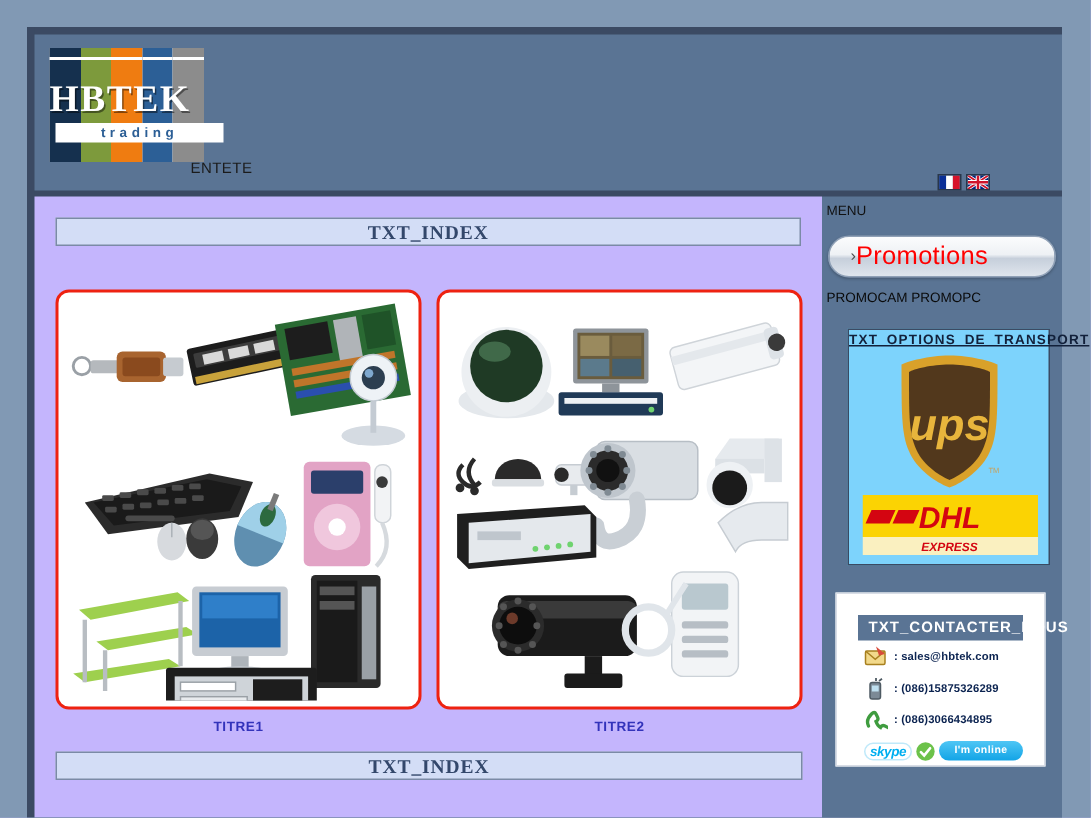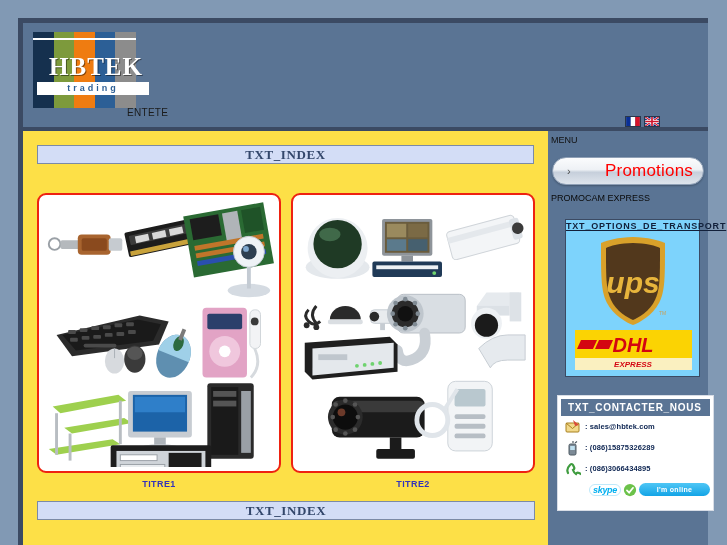--- a/index.html
+++ b/index.html
@@ -44,21 +44,20 @@
   .logo .s3 { background: #2c5f96; }
   .logo .s4 { background: #8c8c8c; }
   .logo .gapline {
     position: absolute; left: 0; right: 0;
     height: 2px; background: #fff;
   }
   .logo .gap1 { top: 6px; }
   .logo-letters {
     position: absolute;
     left: 0; top: 22px; width: 126px;
-    text-align: center;
     font-family: "Liberation Serif", serif;
     font-weight: bold;
     font-size: 25px;
     letter-spacing: 1px;
     color: #ffffff;
     text-shadow: 1px 1px 0 rgba(0,0,0,.45);
     line-height: 26px;
     pointer-events: none;
   }
   .logo-trading {
@@ -83,21 +82,21 @@
     position: absolute;
     right: 48px; top: 93px;
     display: flex; gap: 3px;
   }
   .flag { width: 16px; height: 11px; display: block; border: 1px solid #29374b; }
   
   .content {
     position: absolute;
     left: 23px; top: 131px;
     width: 525px; height: 414px;
-    background: #fde047;
+    background: #c4b5fd;
   }
   .txtindex-bar {
     margin: 14px 14px 0 14px;
     height: 19px;
     background: #d3ddf6;
     border: 1px solid #7b8aa6;
     text-align: center;
     font-family: "Liberation Serif", serif;
     font-size: 13px;
     font-weight: bold;
@@ -163,21 +162,21 @@
     border: 1px solid #8fa0b6;
     display: flex; align-items: center;
     box-shadow: 0 1px 2px rgba(0,0,0,.25);
   }
   .promo-dot {
     margin-left: 14px;
     font-size: 11px; color: #4c4c4c;
   }
   .promo-text {
     flex: 1;
-    text-align: right;
+    text-align: left;
     padding-right: 10px;
     font-size: 17px;
     color: #ff0000;
     letter-spacing: .2px;
   }
   .promo-sub {
     position: absolute;
     left: 3px; top: 62px;
     font-size: 9px;
     color: #0a0a0a;
@@ -203,24 +202,24 @@
     position: absolute; left: 31px; top: 15px;
     width: 72px; height: 92px;
   }
   .dhl-wrap {
     position: absolute; left: 9px; top: 110px;
     width: 117px; height: 40px;
   }
   .contact-box {
     position: absolute;
     left: 9px; top: 264px;
-    width: 157px; height: 116px;
+    width: 140px; height: 116px;
     background: #ffffff;
     border: 1px solid #d8dde6;
-    padding: 3px;
+    padding: 14px;
   }
   .contact-title {
     height: 17px;
     background: #5a7494;
     color: #ffffff;
     font-size: 10px;
     font-weight: bold;
     letter-spacing: .7px;
     line-height: 17px;
     padding-left: 7px;
@@ -246,21 +245,20 @@
   }
   .skype-logo {
     background: #ffffff;
     border-radius: 7px;
     color: #00aff0;
     font-size: 9px; font-weight: bold;
     font-style: italic;
     padding: 0 3px;
     border: 1px solid #bfe9fa;
     letter-spacing: -.3px;
-    margin-left: 24px;
   }
   .skype-btn {
     flex: 1;
     height: 13px;
     border-radius: 7px;
     background: linear-gradient(to bottom,#4fc6f5,#13a4e6);
     color: #ffffff;
     font-size: 7px;
     font-weight: bold;
     text-align: center;
@@ -580,21 +578,21 @@
 
   <div class="sidebar">
 
     <div class="menu-label">MENU</div>
 
     <div class="promo-btn">
       <span class="promo-dot">›</span>
       <span class="promo-text">Promotions</span>
     </div>
 
-    <div class="promo-sub">PROMOCAM EXPRESS</div>
+    <div class="promo-sub">PROMOCAM PROMOPC</div>
 
     <div class="transport-box">
       <div class="transport-title">TXT_OPTIONS_DE_TRANSPORT</div>
 
       <div class="ups-wrap">
         <svg viewBox="0 0 72 92" width="100%" height="100%">
           <path d="M36,2 C22,2 8,6 4,8 C4,44 4,56 10,68 C16,80 30,88 36,90 C42,88 56,80 62,68 C68,56 68,44 68,8 C64,6 50,2 36,2 Z" fill="#d9a12a"></path>
           <path d="M36,8 C24,8 12,11 9,13 C9,44 9,54 14,65 C19,76 31,83 36,85 C41,83 53,76 58,65 C63,54 63,44 63,13 C60,11 48,8 36,8 Z" fill="#52381c"></path>
           <text x="36" y="58" font-family="Liberation Sans, sans-serif" font-size="30" font-weight="bold" font-style="italic" fill="#e8b53c" text-anchor="middle">ups</text>
           <text x="62" y="80" font-size="5" fill="#c8a05a">TM</text>

